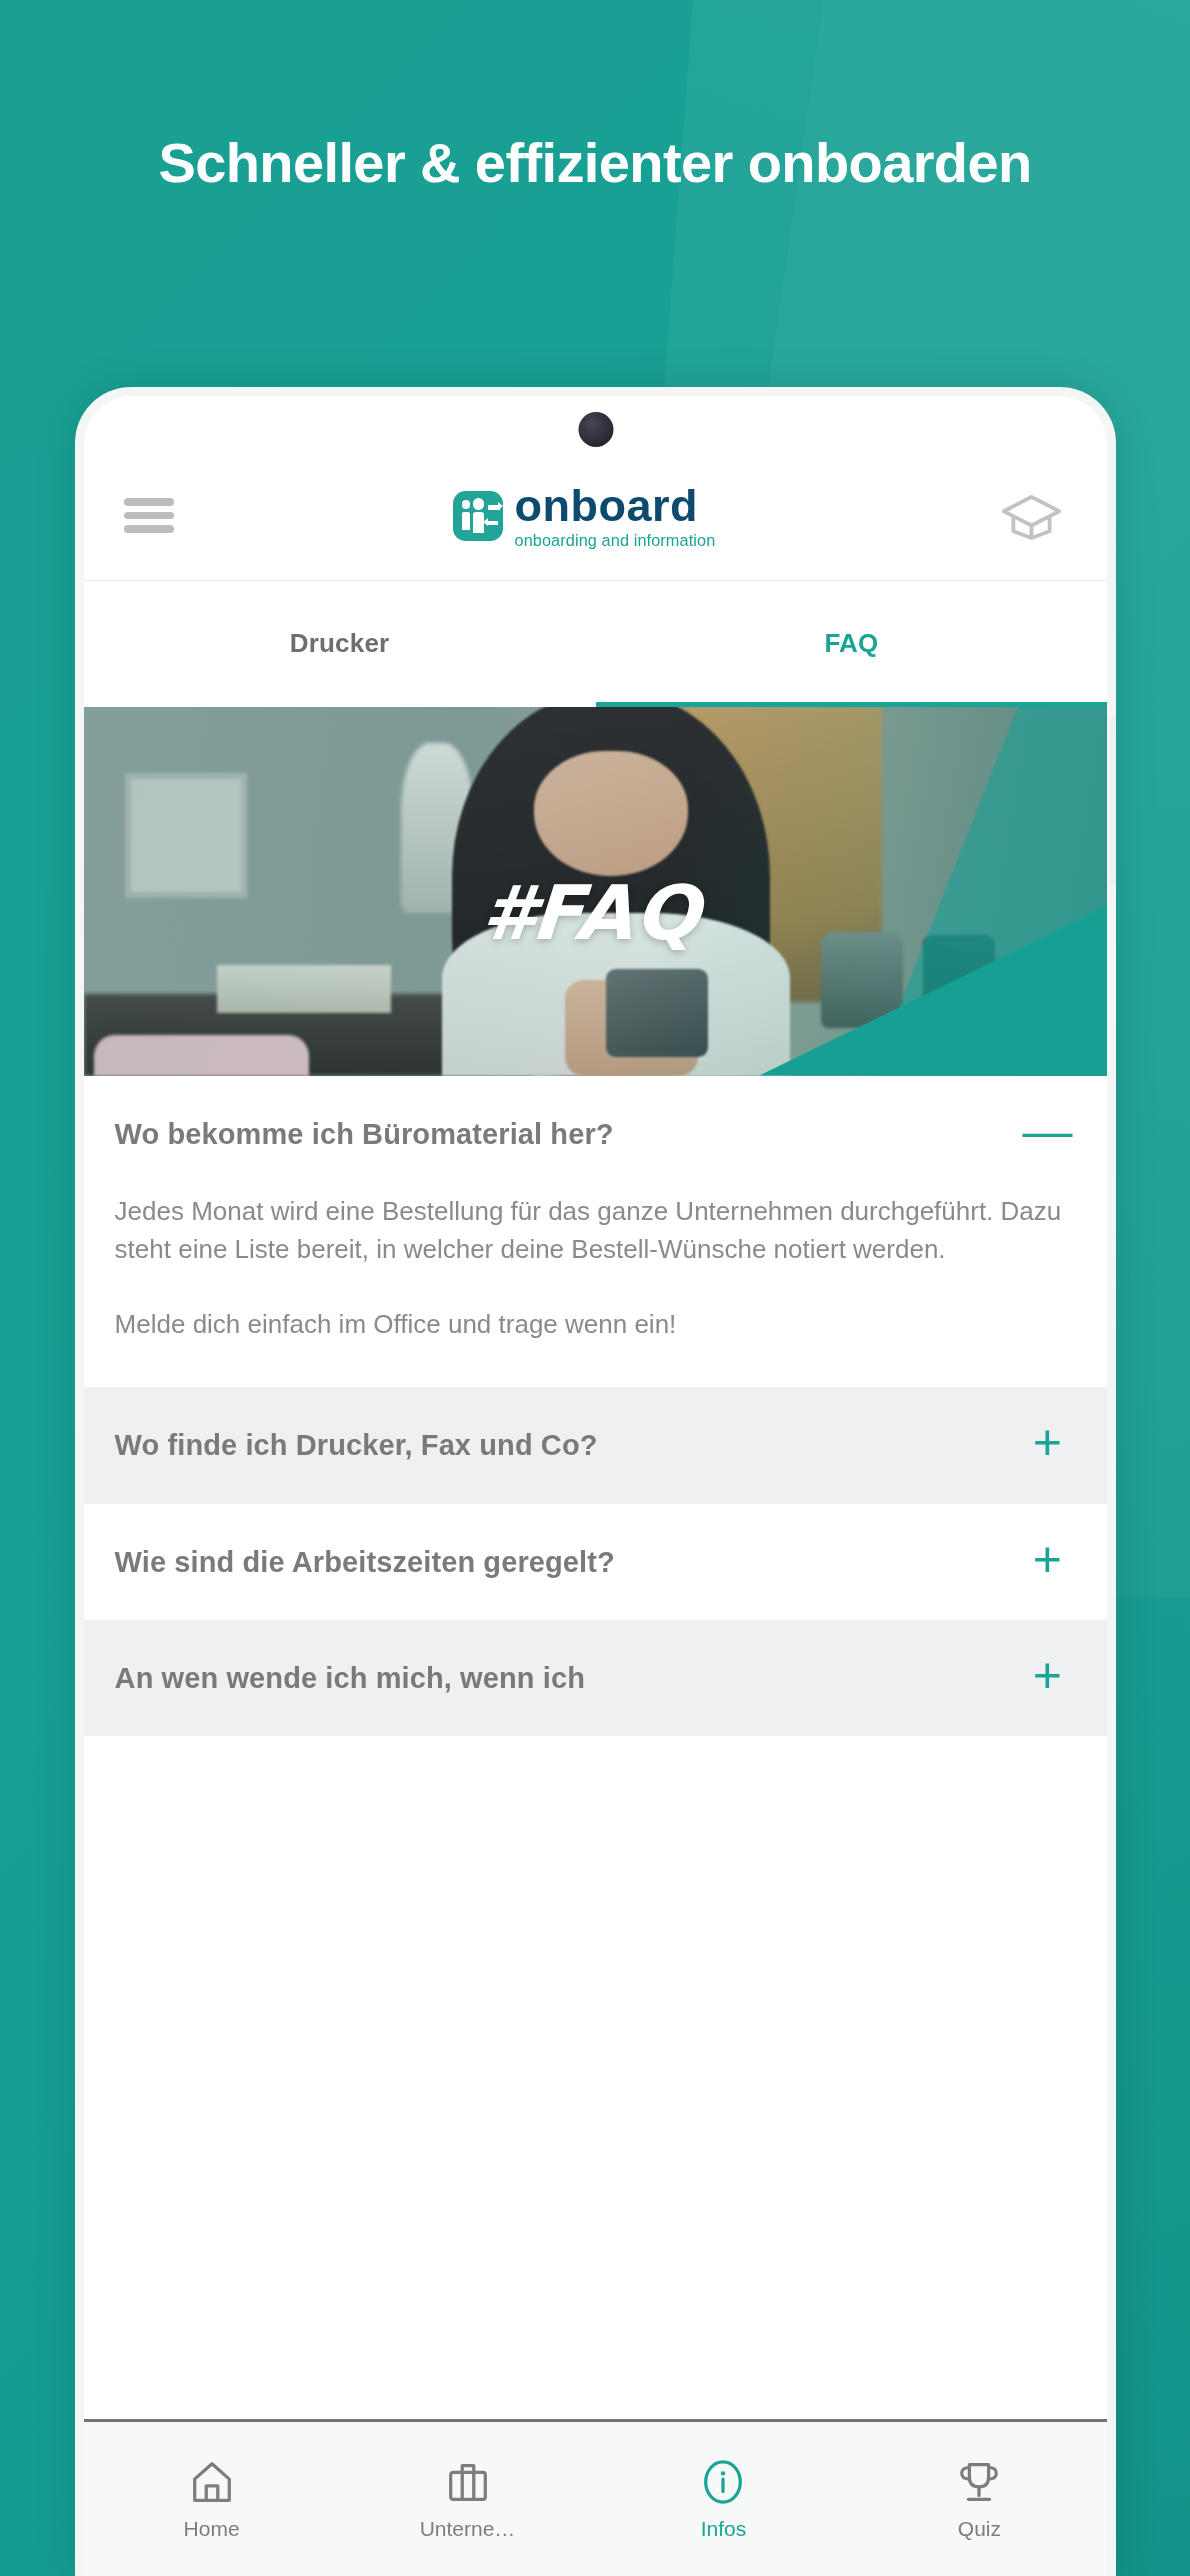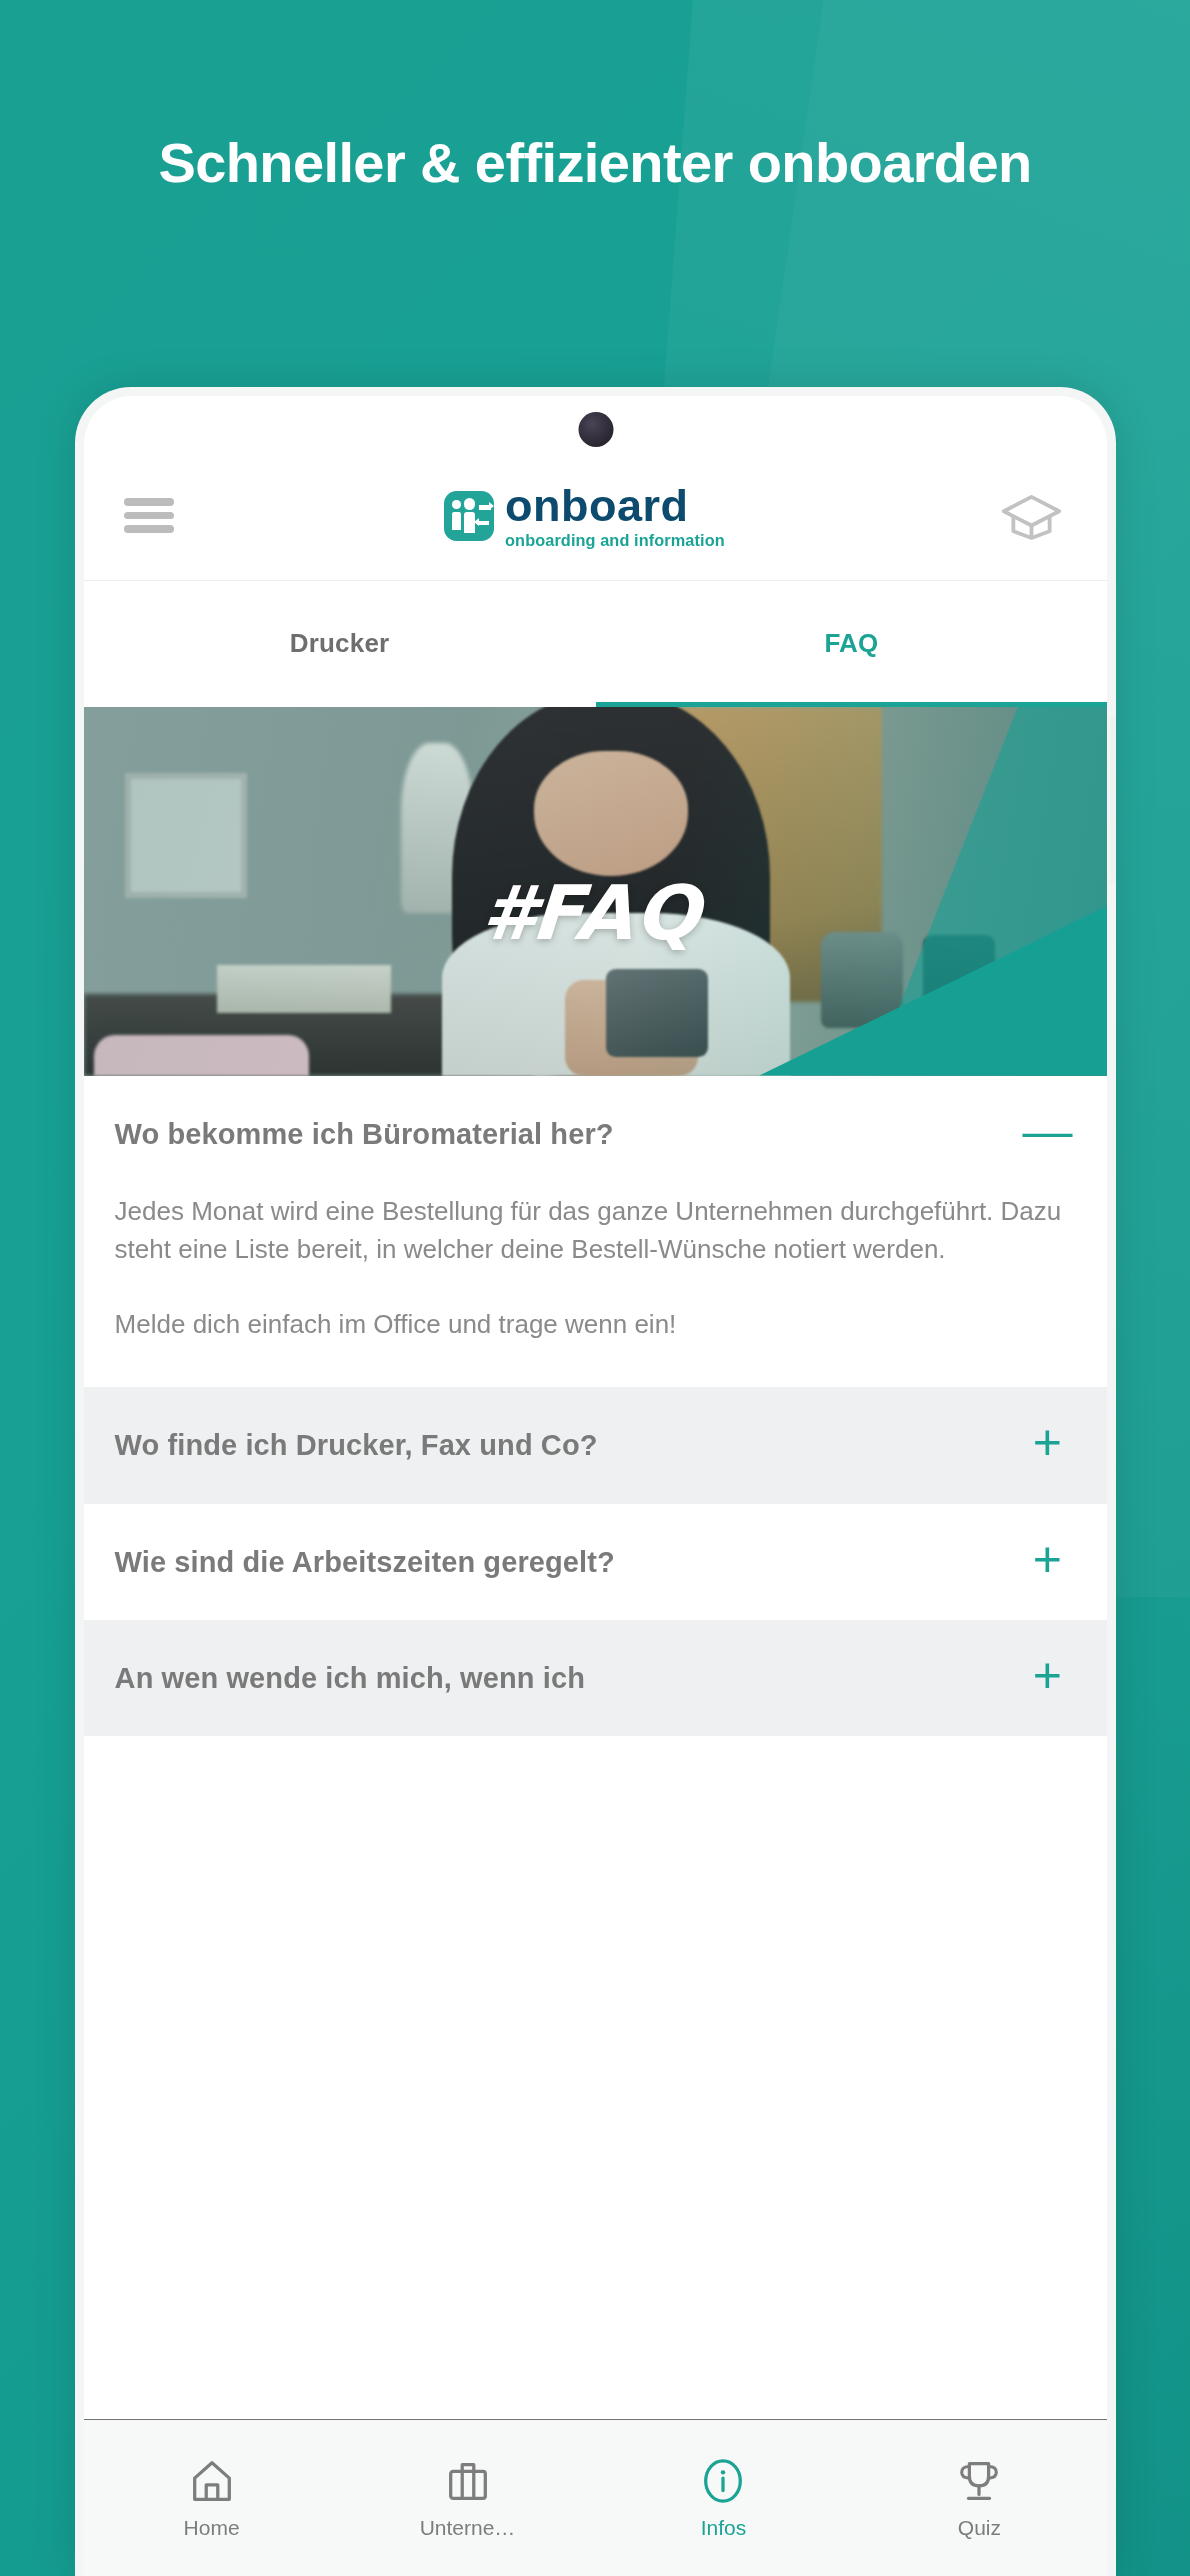--- a/index.html
+++ b/index.html
@@ -93,21 +93,21 @@
   .lm-a1:after{ content:""; position:absolute; right:-2.9px; top:-2.9px; width:0;height:0;border-left:5.8px solid #fff;border-top:4.8px solid transparent;border-bottom:4.8px solid transparent;}
   .lm-a2 { width:12.5px; height:4.8px; left:33px; top:30px; }
   .lm-a2:after{ content:""; position:absolute; left:-2.9px; top:-2.9px; width:0;height:0;border-right:5.8px solid #fff;border-top:4.8px solid transparent;border-bottom:4.8px solid transparent;}
 
   .logo-text { line-height:1; }
   .logo-name {
     font-size:45px; font-weight:bold; color:#0c4a6e;
     letter-spacing:0.5px; display:block;
   }
   .logo-tag {
-    font-size:16.3px; font-weight:bold; color:#1ba395;
+    font-size:16.3px; font-weight:normal; color:#1ba395;
     display:block; text-align:right; margin-top:3.8px; letter-spacing:0.1px;
   }
 
   .cap-icon { width:63px; height:48px; flex:none; }
 
   
   .tabs {
     display:flex; border-top:1px solid #ededed;
     background:#fff; height:127px;
   }
@@ -181,21 +181,21 @@
   .acc-sign { color:#1ba395; font-size:50px; font-weight:300; line-height:0.6; flex:none; width:50px; text-align:center; }
   .acc-body { padding:0 33px 44px 31px; }
   .acc-body p {
     font-size:26px; color:#8a8a8a; line-height:1.48; margin-bottom:36px;
   }
   .acc-body p:last-child { margin-bottom:0; }
 
   
   .bottomnav {
     position:absolute; left:0; right:0; bottom:0; height:157px;
-    background:#f7f8f8; border-top:1px solid #737373;
+    background:#f7f8f8; border-top:3px solid #737373;
     display:flex; align-items:center;
   }
   .nav-item { flex:1; display:flex; flex-direction:column; align-items:center; gap:9.6px; cursor:pointer; }
   .nav-label { font-size:21px; color:#7d7d7d; }
   .nav-item.active .nav-label { color:#1ba395; }
   .nav-icon { width:50px; height:50px; display:block; }
 </style>
 </head>
 <body>
 

